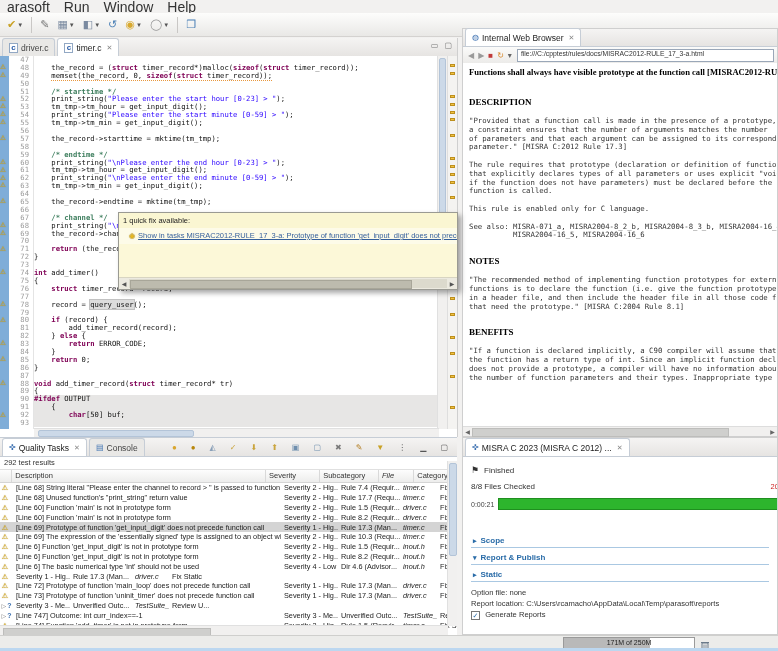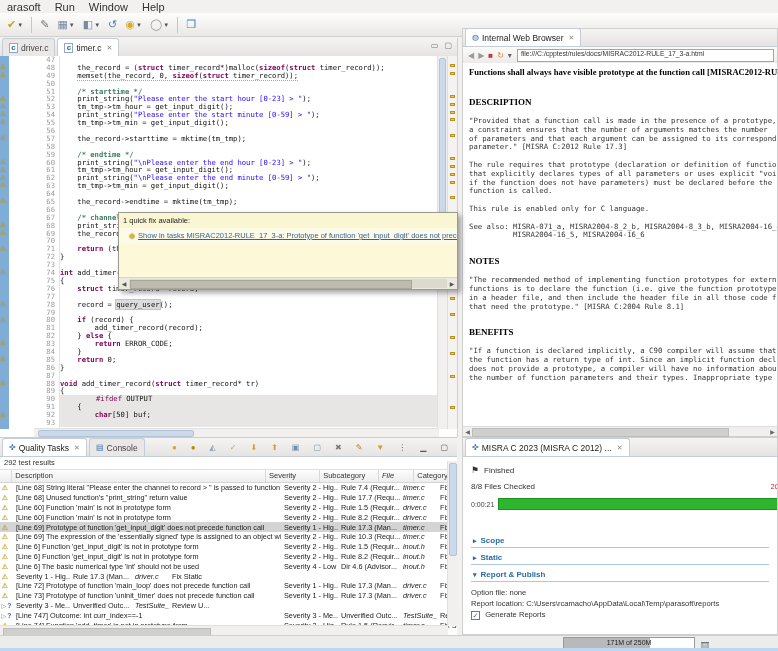--- a/index.html
+++ b/index.html
@@ -6,21 +6,21 @@
   body{
     width:778px;height:651px;overflow:hidden;position:relative;
     background:#f2f1f0;
     font-family:"Liberation Sans",sans-serif;
     -webkit-font-smoothing:antialiased;
     color:#222;
   }
   .app{position:absolute;inset:0;}
 
   
-  .menubar{position:absolute;left:0;top:0;width:778px;height:13px;background:#f2f1f0;font-size:11px;color:#333;display:flex;align-items:center;}
+  .menubar{position:absolute;left:0;top:0;width:778px;height:13px;background:#f2f1f0;font-size:14px;color:#333;display:flex;align-items:center;}
   .menubar span{padding:0 7px;cursor:default;}
   .toolbar{position:absolute;left:0;top:13px;width:778px;height:24px;
     background:linear-gradient(#fdfdfc,#e9e8e6);border-bottom:1px solid #d4d2d0;
     display:flex;align-items:center;padding-left:3px;box-sizing:border-box;}
   .tbi{display:inline-flex;align-items:center;height:18px;padding:0 2px;margin:0 1px;border:1px solid transparent;border-radius:2px;font-size:11px;}
   .tbi .car{font-size:6px;color:#555;margin-left:1px;}
   .tbsep{width:1px;height:16px;background:#c9c7c5;margin:0 4px;}
 
   
   .tabrow{display:flex;align-items:flex-end;height:18px;background:linear-gradient(#f5f4f3,#e6e4e2);border-bottom:1px solid #c6cdd6;}
@@ -31,29 +31,29 @@
   .tab .tclose{margin-left:5px;font-size:7px;color:#888;}
   .cfile{display:inline-block;width:7px;height:8px;border:1px solid #92a8c4;background:#fff;color:#2a5ca8;font-size:6px;line-height:8px;text-align:center;font-weight:bold;}
 
   
   .editor-stack{position:absolute;left:0;top:38px;width:457px;height:399px;background:#fff;border-right:1px solid #cfcfcf;}
   .tab-extras{position:absolute;right:3px;top:3px;font-size:8px;color:#777;letter-spacing:2px;}
   .editor-body{position:absolute;left:0;top:18px;width:457px;height:373px;display:flex;background:#fff;overflow:hidden;}
   .ann-ruler{width:9px;background:#7fadd8;position:relative;flex:none;}
   .ann-ruler .mk{position:absolute;left:0;font-size:6.5px;line-height:6.5px;color:var(--warning,#e8b820);text-shadow:0 0 1px #7a5c00;}
   .gutter{width:24px;flex:none;background:#fff;border-right:1px solid #e4e4e4;color:#9a9a9a;text-align:right;
-    font-family:"DejaVu Sans Mono",monospace;font-size:7.2px;padding-left:26px;}
+    font-family:"DejaVu Sans Mono",monospace;font-size:7.2px;}
   .gutter div{height:7.9px;line-height:7.9px;padding-right:4px;}
   .code{flex:1;overflow:hidden;font-family:"DejaVu Sans Mono",monospace;}
   .cl{height:7.9px;line-height:7.9px;font-size:7.2px;white-space:pre;color:#111;}
   .cl.inactive{background:#e7e6e5;}
   .c-kw{color:#7f0055;font-weight:bold;}
   .c-str{color:#2a00ff;}
   .c-com{color:#3f7f5f;font-weight:bold;}
-  .c-pre{color:#7f0055;font-weight:normal;padding-left:36px;}
+  .c-pre{color:#7f0055;font-weight:bold;}
   .sq{border-bottom:1px dotted #e8973d;}
   .occ{background:#dcdcdc;outline:1px solid #c2c2c2;}
   .vscroll{width:9px;flex:none;background:#f1f0ef;border-left:1px solid #e0e0e0;position:relative;}
   .vscroll .thumb{position:absolute;left:1px;top:2px;width:7px;height:46%;background:#ccd9e8;border:1px solid #b3c4d8;border-radius:2px;box-sizing:border-box;}
   .overview{width:9px;flex:none;background:#f4f3f1;border-left:1px solid #dedede;position:relative;}
   .overview .om{position:absolute;left:2px;width:5px;height:3px;background:#f2c240;border:1px solid #bd8f1d;box-sizing:border-box;}
   .editor-hscroll{position:absolute;left:34px;right:18px;bottom:0;height:8px;background:#f1f0ef;border-top:1px solid #e0e0e0;}
   .editor-hscroll .thumb{margin:1px 0 0 4px;width:38%;height:5px;background:#ccd9e8;border:1px solid #b3c4d8;border-radius:2px;}
 
   
@@ -632,26 +632,26 @@
       <div class="mrow">
         <span class="elapsed">0:00:21</span>
         <div class="pbar"></div>
       </div>
       <div style="height:14px"></div>
       <div class="sec">
         <span class="arr">▸</span>
         <span>Scope</span>
       </div>
       <div class="sec">
+        <span class="arr">▾</span>
+        <span>Report &amp; Publish</span>
+      </div>
+      <div class="sec">
         <span class="arr">▸</span>
         <span>Static</span>
-      </div>
-      <div class="sec">
-        <span class="arr">▾</span>
-        <span>Report &amp; Publish</span>
       </div>
       <div class="report-body">
         <div class="nowrap">Option file: none</div>
         <div class="nowrap">Report location: C:\Users\rcamacho\AppData\Local\Temp\parasoft\reports</div>
         <div class="nowrap">
           <span class="cbx">✓</span>
           <span>Generate Reports</span>
         </div>
 
       </div>

